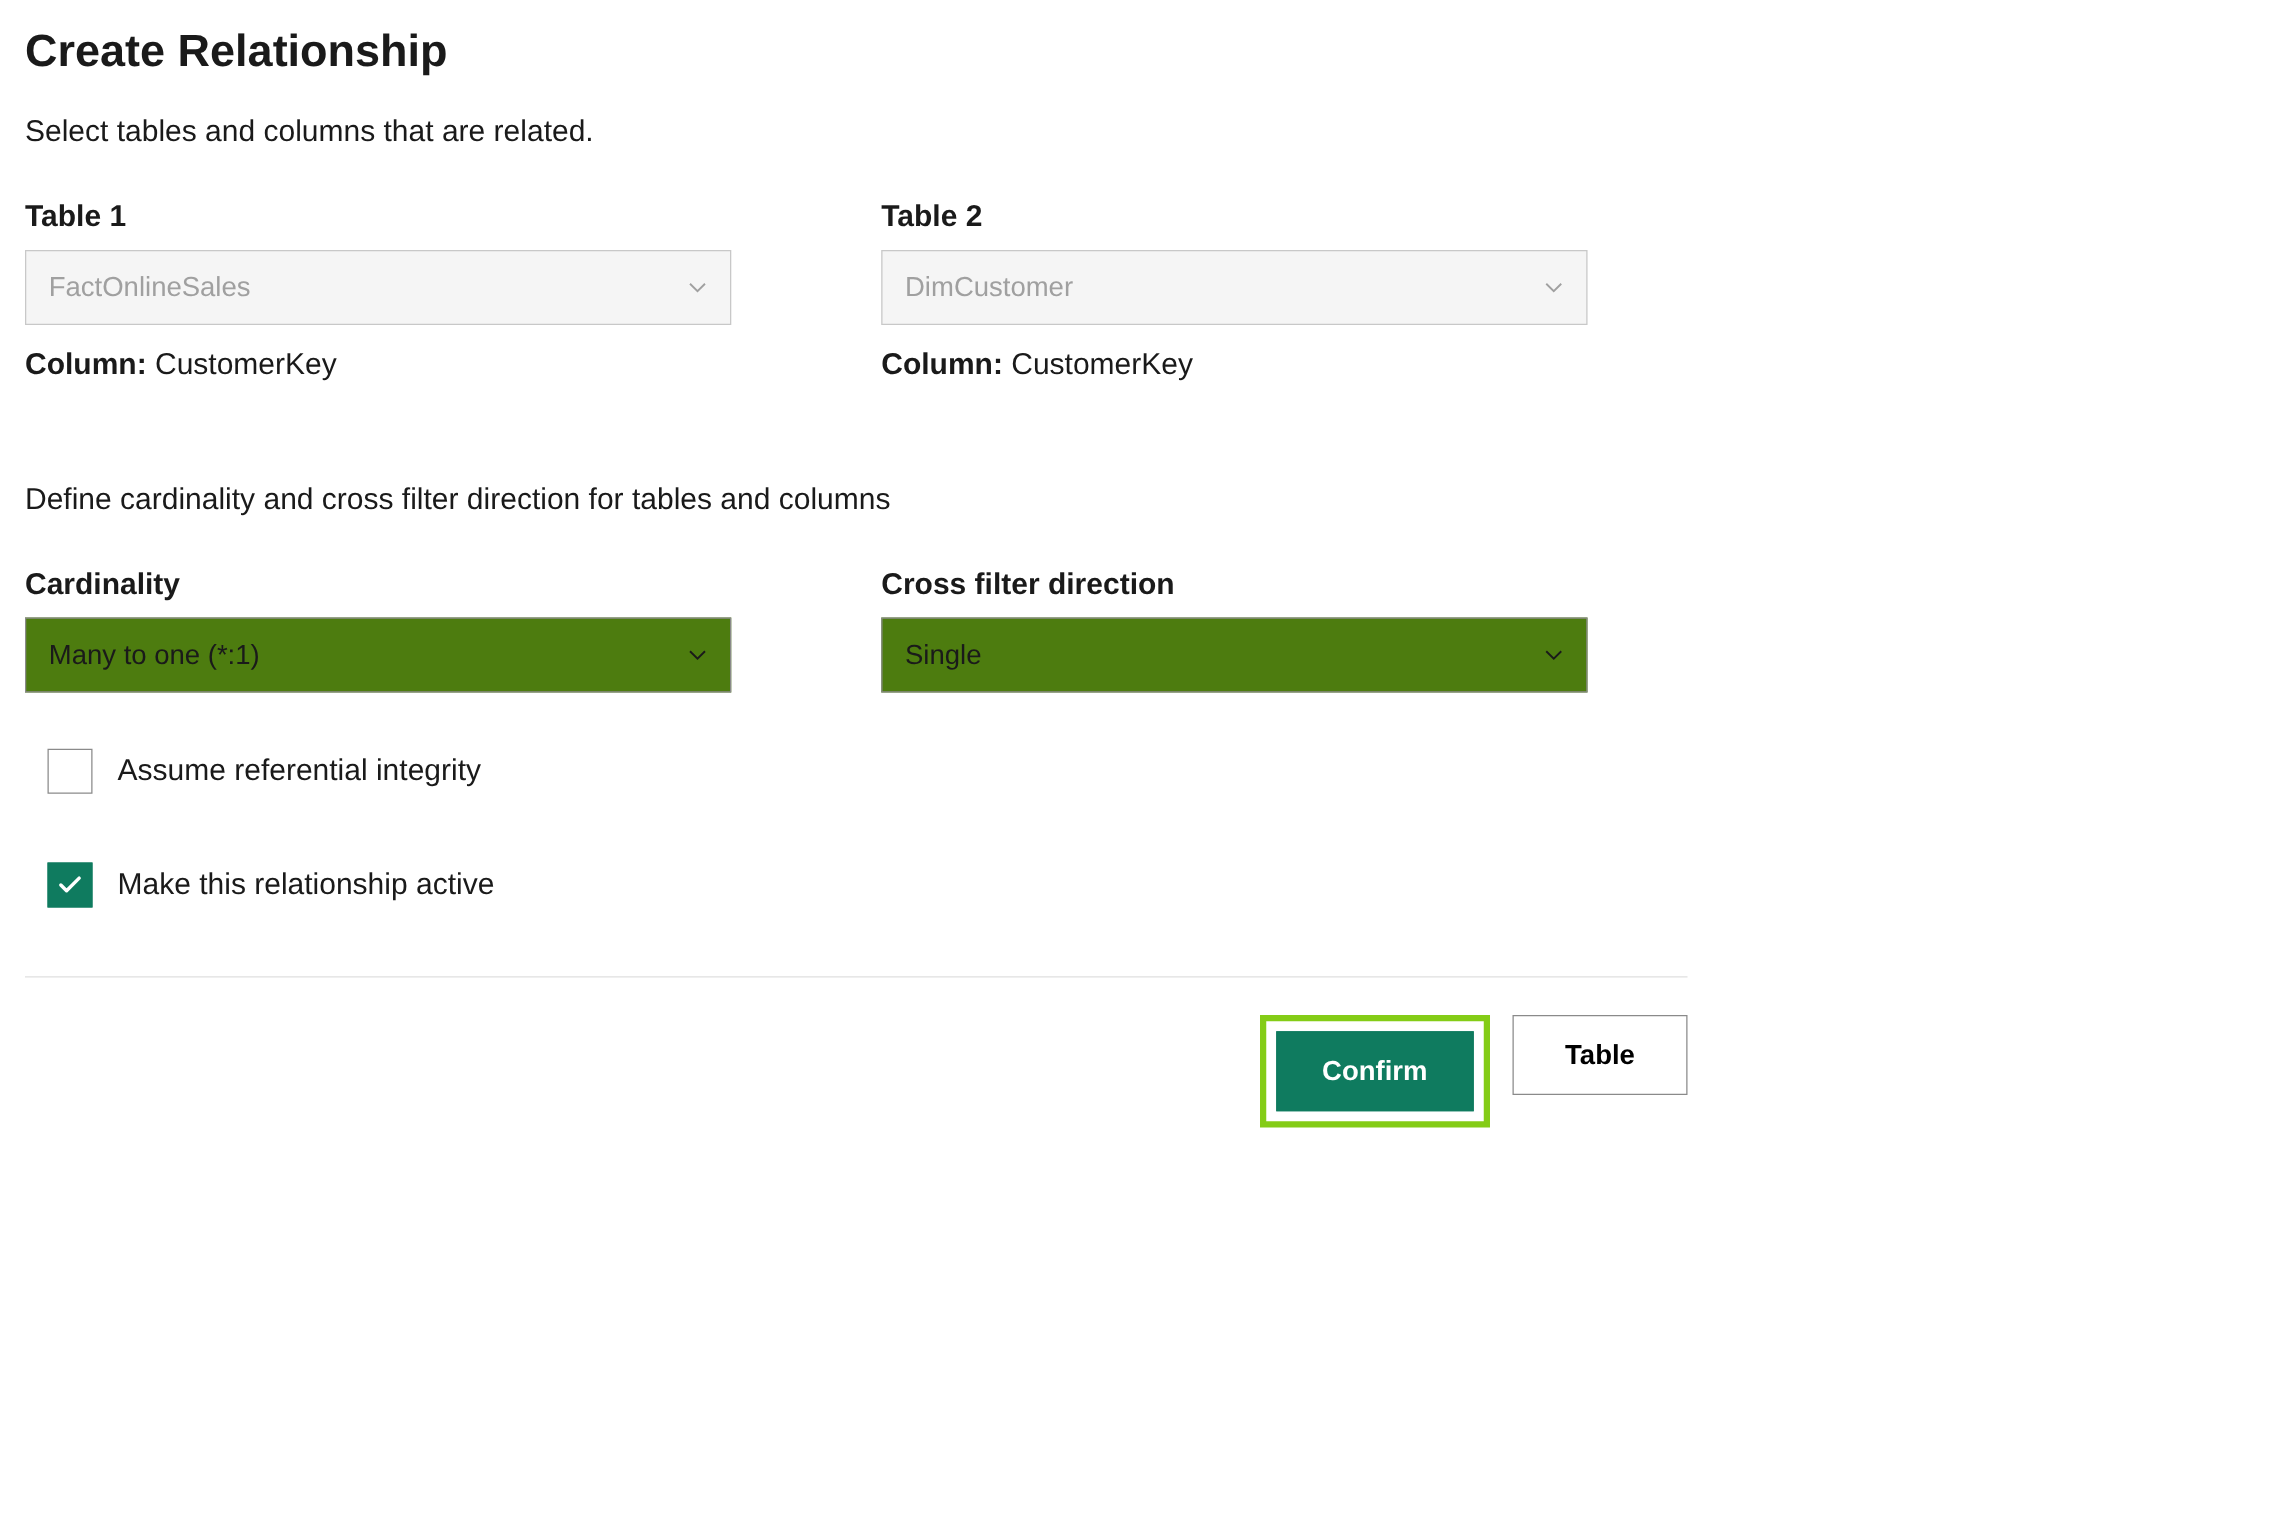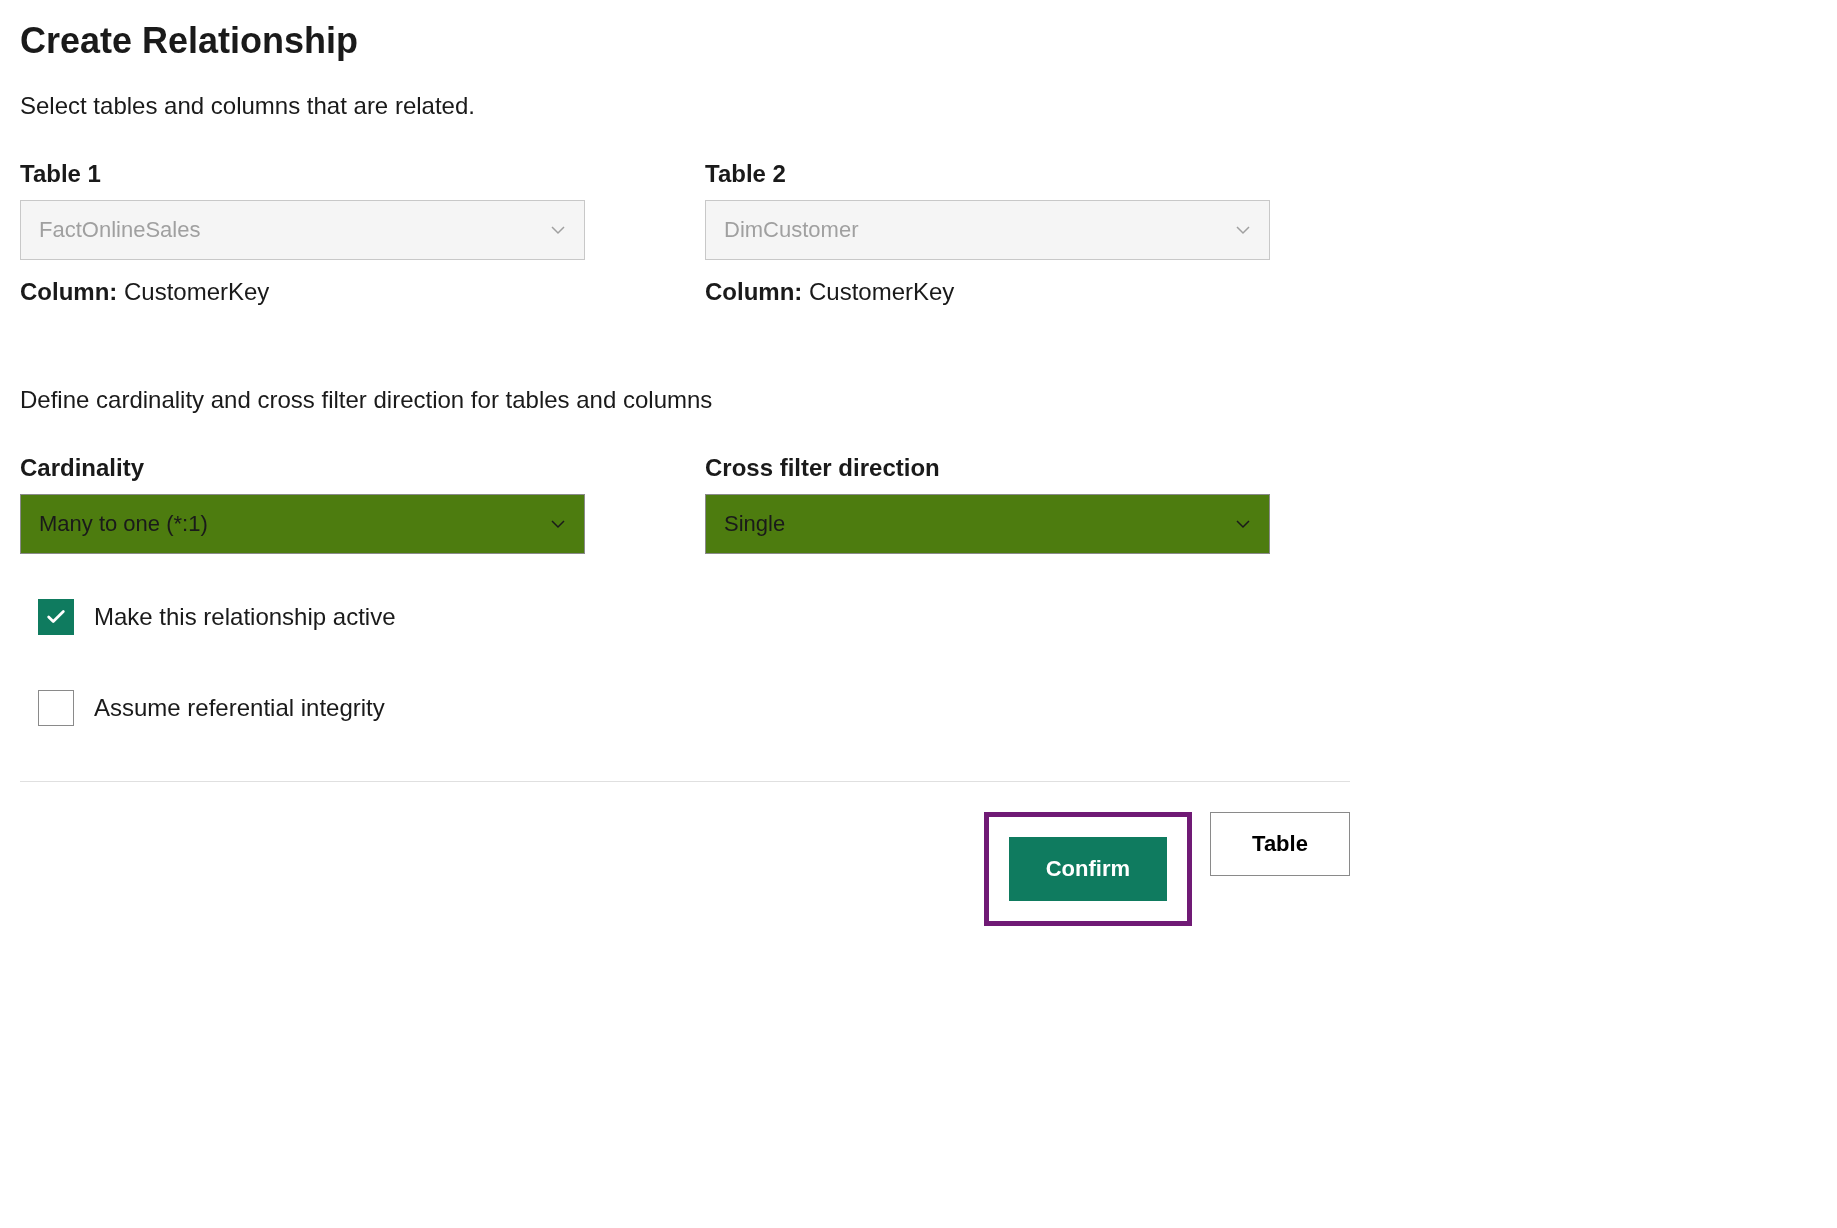--- a/index.html
+++ b/index.html
@@ -130,22 +130,22 @@
       align-items: center;
       justify-content: center;
       min-width: 140px;
     }
     .btn.primary {
       background: #0f7b5f;
       color: #ffffff;
       border-color: #0f7b5f;
     }
     .highlight-box {
-      border: 5px solid #701a75;
-      padding: 20px;
+      border: 5px solid #84cc16;
+      padding: 8px;
       display: inline-flex;
     }
     .checkbox-indent {
       margin-left: 18px;
     }
   </style>
 </head>
 <body>
 
 <div class="dialog">
@@ -199,36 +199,36 @@
 
     <div class="col">
       <span class="label">Cross filter direction</span>
       <div class="select-box enabled">
         <span>Single</span>
         <svg class="chevron" viewBox="0 0 16 16">
           <path d="M2 5 L8 11 L14 5" stroke="#1a1a1a" stroke-width="1.5" fill="none"></path>
         </svg>
       </div>
     </div>
+  </div>
+
+  <div class="checkbox-row checkbox-indent">
+    <div class="checkbox"></div>
+    <span class="checkbox-label">Assume referential integrity</span>
   </div>
 
   <div class="checkbox-row checkbox-indent">
     <div class="checkbox checked">
       <svg class="check-mark" viewBox="0 0 24 24">
         <path d="M4 12 L9 17 L20 6" stroke="#ffffff" stroke-width="3" fill="none" stroke-linecap="round" stroke-linejoin="round"></path>
       </svg>
     </div>
     <span class="checkbox-label">Make this relationship active</span>
   </div>
 
-  <div class="checkbox-row checkbox-indent">
-    <div class="checkbox"></div>
-    <span class="checkbox-label">Assume referential integrity</span>
-  </div>
-
   <div class="footer">
     <div class="highlight-box">
       <button class="btn primary">Confirm</button>
     </div>
     <button class="btn">Table</button>
   </div>
 
 </div>
 
 </body></html>

